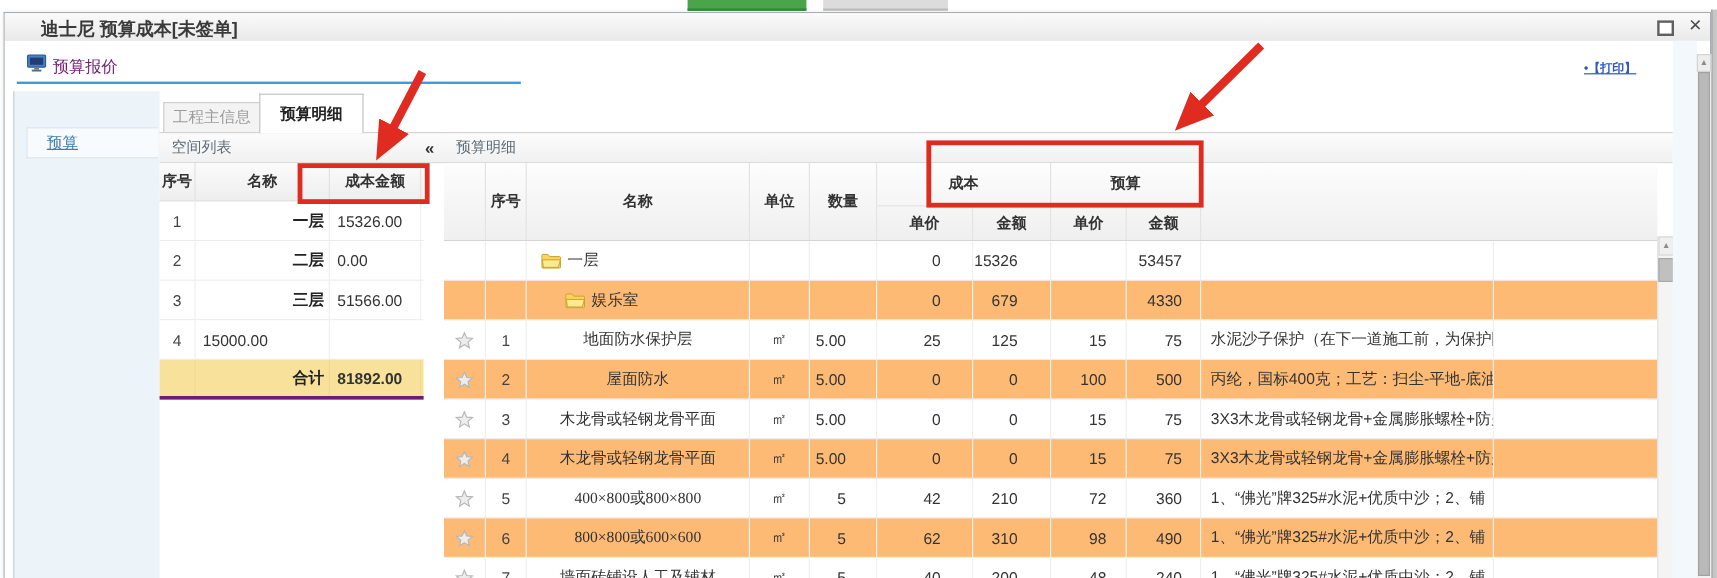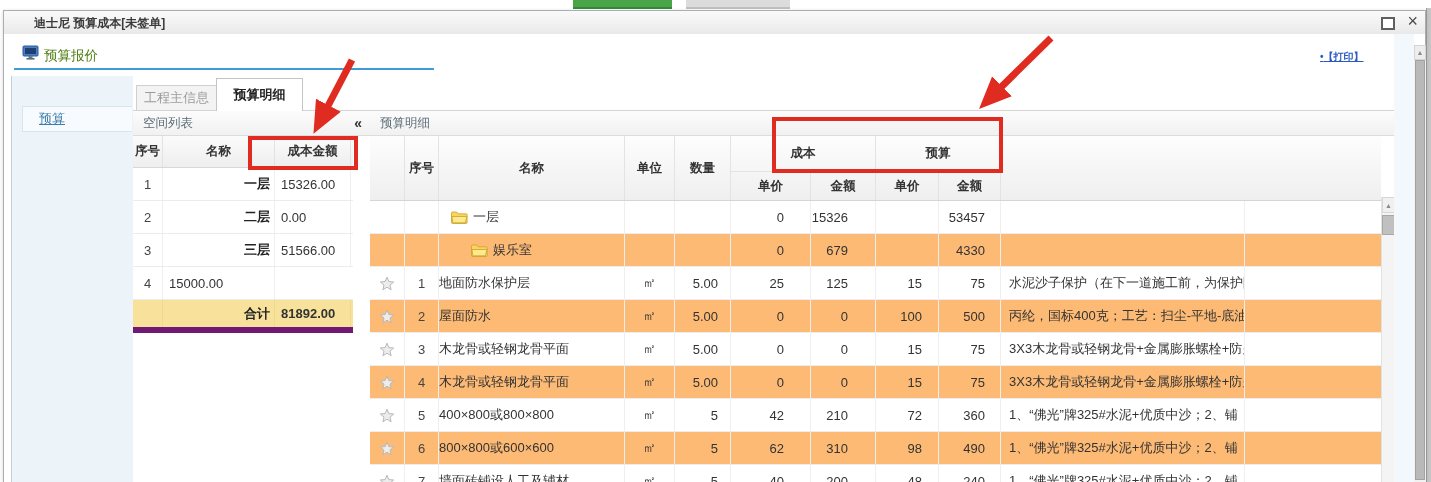--- a/index.html
+++ b/index.html
@@ -11,28 +11,28 @@
   
   .bg-tab{position:absolute;top:0;height:7px;}
   .bg-tab.green{left:573px;width:99px;background:#4aa44a;border-bottom:2px solid #348a38;}
   .bg-tab.gray{left:686px;width:104px;background:#dcdcdc;border-bottom:2px solid #c0c0c0;}
   .browser-scrollbar{position:absolute;left:1426px;top:8px;width:5px;height:474px;background:#c6c6c6;border-left:1px solid #9f9f9f;}
 
   
   .dialog{position:absolute;left:3px;top:10px;width:1423px;height:472px;box-sizing:border-box;
     background:#fff;border:1px solid #a7aeb4;border-bottom:none;box-shadow:0 1px 4px rgba(0,0,0,.15);}
   .titlebar{position:relative;height:23px;background:linear-gradient(#fafafa,#e9e9e9);border-bottom:1px solid #d2d2d2;}
-  .titlebar .title{position:absolute;left:30px;top:4px;font-size:12px;font-weight:700;color:#3a3a3a;}
+  .titlebar .title{position:absolute;left:30px;top:4px;font-size:15px;font-weight:700;color:#3a3a3a;}
   .maxbtn{position:absolute;right:30px;top:6px;width:10px;height:9px;border:2px solid #5f5f5f;background:#fff;cursor:pointer;}
   .closebtn{position:absolute;right:7px;top:-1px;font-size:18px;color:#4a4a4a;cursor:pointer;line-height:23px;}
   .content{position:absolute;left:0;right:0;top:23px;bottom:0;background:#fff;}
 
   
   .monitor-icon{position:absolute;left:18px;top:11px;}
-  .section-title{position:absolute;left:40px;top:13px;font-size:13.5px;color:#4d7c0f;}
+  .section-title{position:absolute;left:40px;top:13px;font-size:13.5px;color:#701a75;}
   .print-link{position:absolute;left:1316px;top:16px;color:#2b59c3;font-weight:700;font-size:10px;text-decoration:underline;cursor:pointer;}
   .section-underline{position:absolute;left:10px;top:34px;width:420px;height:2px;background:#3e9bd5;}
 
   
   .sidebar{position:absolute;left:7px;top:42px;bottom:0;width:121px;background:#ecf4fa;border-left:1px solid #c7ced4;}
   .sidebar-item{position:absolute;left:18px;top:72px;width:110px;height:26px;box-sizing:border-box;
     background:#f8fbfd;border:1px solid #d9e5ed;border-right:none;line-height:24px;padding-left:16px;cursor:pointer;}
   .sidebar-item .lnk{color:#3d7dab;text-decoration:underline;font-size:13px;}
 
   
@@ -51,21 +51,21 @@
   
   .space-table{position:absolute;left:129px;top:102px;width:220px;}
   .sheader,.srow{display:grid;grid-template-columns:30px 112px 76px;box-sizing:border-box;}
   .sheader{height:32px;background:linear-gradient(#fbfbfb,#eeeeee);border-bottom:1px solid #d8d8d8;font-weight:700;font-size:12.5px;color:#333;}
   .sheader .c{display:flex;align-items:center;justify-content:center;border-right:1px solid #e2e2e2;cursor:pointer;}
   .srow{height:33px;border-bottom:1px solid #ececec;font-size:13px;cursor:pointer;background:#fff;}
   .srow .c{display:flex;align-items:center;border-right:1px solid #efefef;overflow:hidden;}
   .srow .c.no{justify-content:center;color:#444;}
   .srow .c.nm{justify-content:flex-end;padding-right:4px;font-weight:700;color:#222;}
   .srow .c.am{padding-left:6px;color:#333;}
-  .srow.total{background:#f8e29b;border-bottom:6px solid #701a75;}
+  .srow.total{background:#f8e29b;border-bottom:3px solid #701a75;}
   .srow.total .c{border-right:1px solid #eed98f;font-weight:700;}
 
   
   .detail-table{position:absolute;left:366px;top:102px;width:1011px;}
   .dheader{display:grid;grid-template-columns:35px 34px 186px 50px 56px 80px 65px 63px 62px 244px 1fr;
     grid-template-rows:36px 28px;background:linear-gradient(#fdfdfd,#efefef);border-bottom:1px solid #d5d5d5;
     font-weight:700;font-size:12.5px;color:#333;box-sizing:border-box;}
   .dh{display:flex;align-items:center;justify-content:center;border-right:1px solid #e3e3e3;cursor:pointer;}
   .h-star{grid-column:1;grid-row:1/3;}
   .h-no{grid-column:2;grid-row:1/3;}
@@ -79,23 +79,23 @@
   .h-bp{grid-column:8;grid-row:2;}
   .h-ba{grid-column:9;grid-row:2;}
   .h-remark{grid-column:10;grid-row:1/3;}
   .h-blank{grid-column:11;grid-row:1/3;border-right:none;}
   .drow{display:grid;grid-template-columns:35px 34px 186px 50px 56px 80px 65px 63px 62px 244px 1fr;
     height:32px;border-bottom:1px solid #ededed;font-size:13px;color:#333;background:#fff;cursor:pointer;}
   .drow.alt{background:#fdba74;}
   .dc{display:flex;align-items:center;border-right:1px solid #efefef;overflow:hidden;white-space:nowrap;}
   .dc.star{justify-content:center;}
   .dc.no{justify-content:center;color:#444;}
-  .dc.name.item{justify-content:flex-start;}
+  .dc.name.item{justify-content:center;font-family:Liberation Serif, serif;}
   .dc.unit{justify-content:center;}
-  .dc.qty{justify-content:flex-end;padding-right:12px;box-sizing:border-box;}
+  .dc.qty{justify-content:flex-end;padding-right:25px;box-sizing:border-box;}
   .dc.cp{justify-content:flex-end;padding-right:26px;box-sizing:border-box;}
   .dc.ca{justify-content:flex-end;padding-right:27px;box-sizing:border-box;}
   .dc.bp{justify-content:flex-end;padding-right:16px;box-sizing:border-box;}
   .dc.ba{justify-content:flex-end;padding-right:15px;box-sizing:border-box;}
   .dc.remark{padding-left:8px;}
   .dc.blank{border-right:none;}
   .folder-ic{display:inline-flex;margin-right:5px;}
   .dc.name .lbl{color:#333;}
 
   

